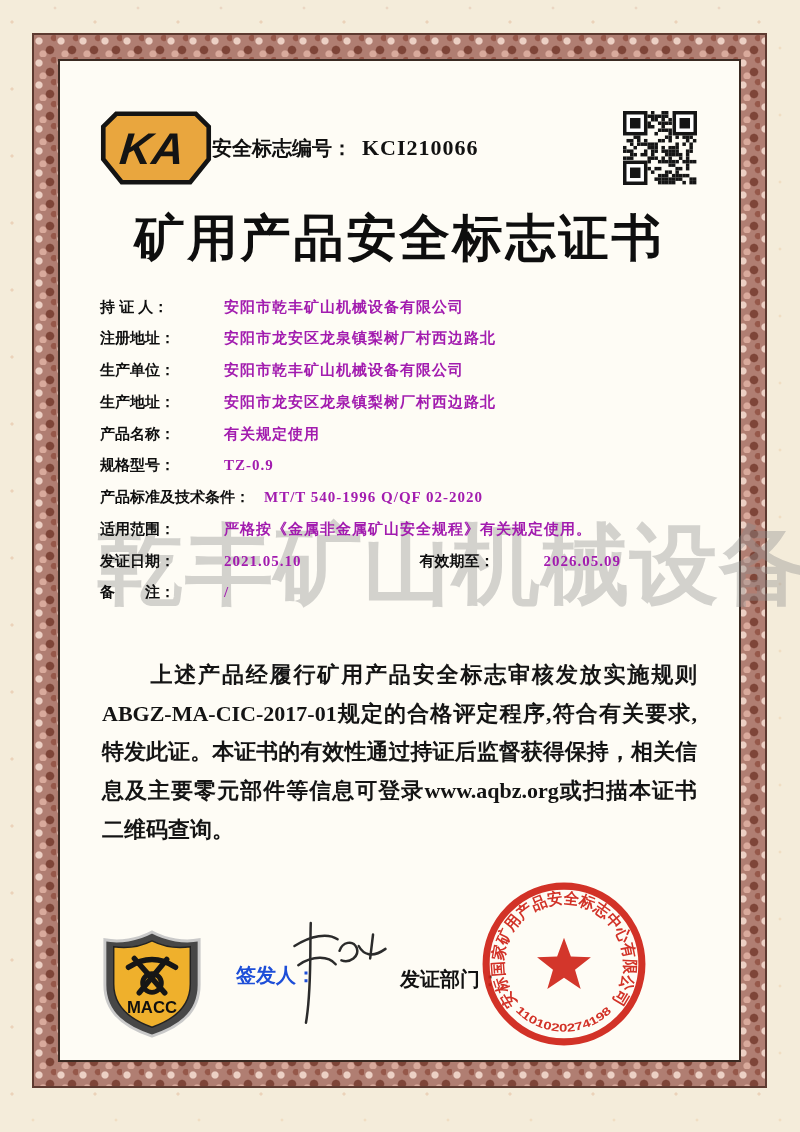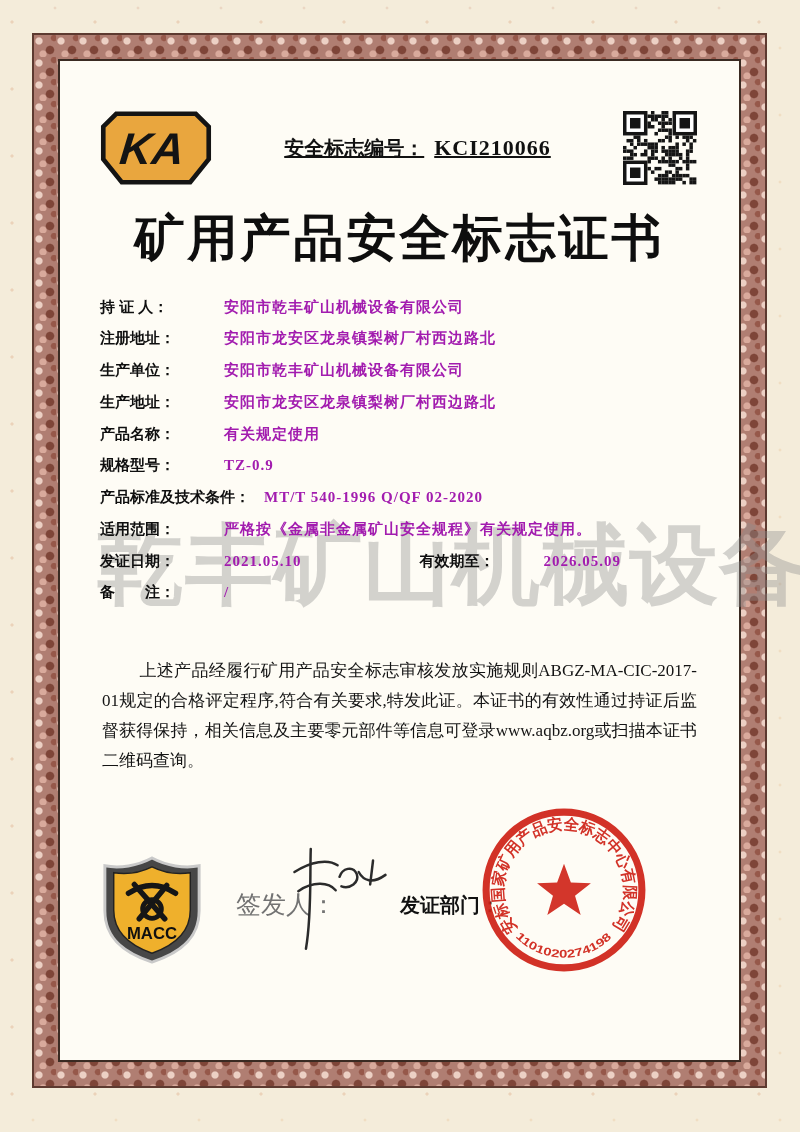--- a/index.html
+++ b/index.html
@@ -22,44 +22,44 @@
     background-size:22px 22px;}
   .inner-panel{position:absolute;left:58px;top:59px;right:59px;bottom:70px;z-index:1;
     border:2px solid #3a2a22;background:#fefcf5;box-shadow:inset 0 0 0 3px #fefcf5;}
   .watermark{position:absolute;left:96px;top:506px;z-index:2;white-space:nowrap;
     font-family:"Liberation Sans",sans-serif;font-weight:700;font-size:88px;
     color:#8f8f8f;opacity:.38;letter-spacing:1px;}
   .content{position:absolute;left:60px;top:61px;right:61px;bottom:72px;z-index:3;padding:0 40px;}
   
   .header{display:flex;align-items:center;margin-top:50px;}
   .ka-svg{width:112px;height:74px;flex:0 0 auto;}
-  .mark-no{flex:1;text-align:center;font-family:"Liberation Sans",sans-serif;
-    font-weight:700;font-size:20px;color:#111;text-decoration:underline;}
+  .mark-no{flex:1;text-align:left;font-family:"Liberation Sans",sans-serif;
+    font-weight:700;font-size:20px;color:#111;}
   .mark-no .num{font-family:"Liberation Serif",serif;font-weight:700;font-size:22px;
     letter-spacing:1px;margin-left:10px;}
   .qr-svg{width:74px;height:74px;flex:0 0 auto;margin-right:2px;}
   
   .title{margin-top:22px;text-align:center;font-size:50px;font-weight:900;
     letter-spacing:3px;color:#0e0e0e;line-height:1.25;}
   
   .fields{margin-top:28px;}
   .frow{display:flex;align-items:baseline;margin-bottom:13px;font-size:15px;line-height:1.25;}
   .flabel{font-family:"Liberation Sans",sans-serif;font-weight:700;color:#0f0f0f;
     white-space:pre;min-width:124px;flex:0 0 auto;}
   .fvalue{font-weight:700;color:#a21caf;letter-spacing:1px;}
   .long .flabel{min-width:0;margin-right:14px;}
   .pair2{margin-left:118px;display:flex;align-items:baseline;}
   
-  .paragraph{margin:54px 2px 0 2px;font-size:17px;line-height:1.76;text-align:justify;
-    text-indent:2.2em;font-weight:400;color:#141414;}
+  .paragraph{margin:54px 2px 0 2px;font-size:22px;line-height:1.76;text-align:justify;
+    text-indent:2.2em;font-weight:700;color:#141414;}
   
   .footer{position:relative;margin-top:46px;height:190px;}
   .macc-svg{position:absolute;left:-2px;top:32px;width:108px;height:112px;}
   .signer{position:absolute;left:136px;top:66px;font-family:"Liberation Sans",sans-serif;
-    font-weight:400;font-size:25px;color:#737373;}
+    font-weight:700;font-size:20px;color:#1d4ed8;}
   .sig-svg{position:absolute;left:182px;top:8px;width:115px;height:130px;}
   .dept{position:absolute;left:300px;top:70px;font-family:"Liberation Sans",sans-serif;
     font-weight:700;font-size:20px;color:#111;}
   .seal-svg{position:absolute;left:378px;top:-18px;width:172px;height:172px;opacity:.93;}
   .seal-text{font-family:"Liberation Sans",sans-serif;font-weight:700;}
 </style>
 </head>
 <body>
 
 <div class="page">

